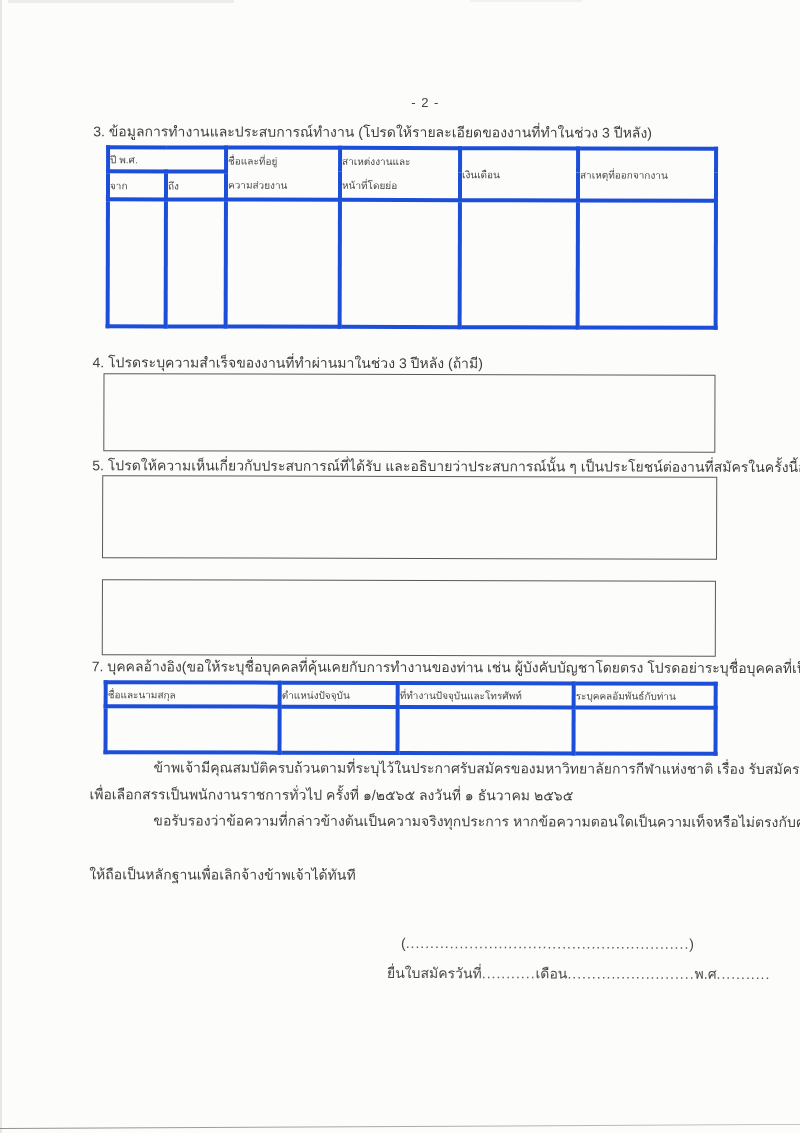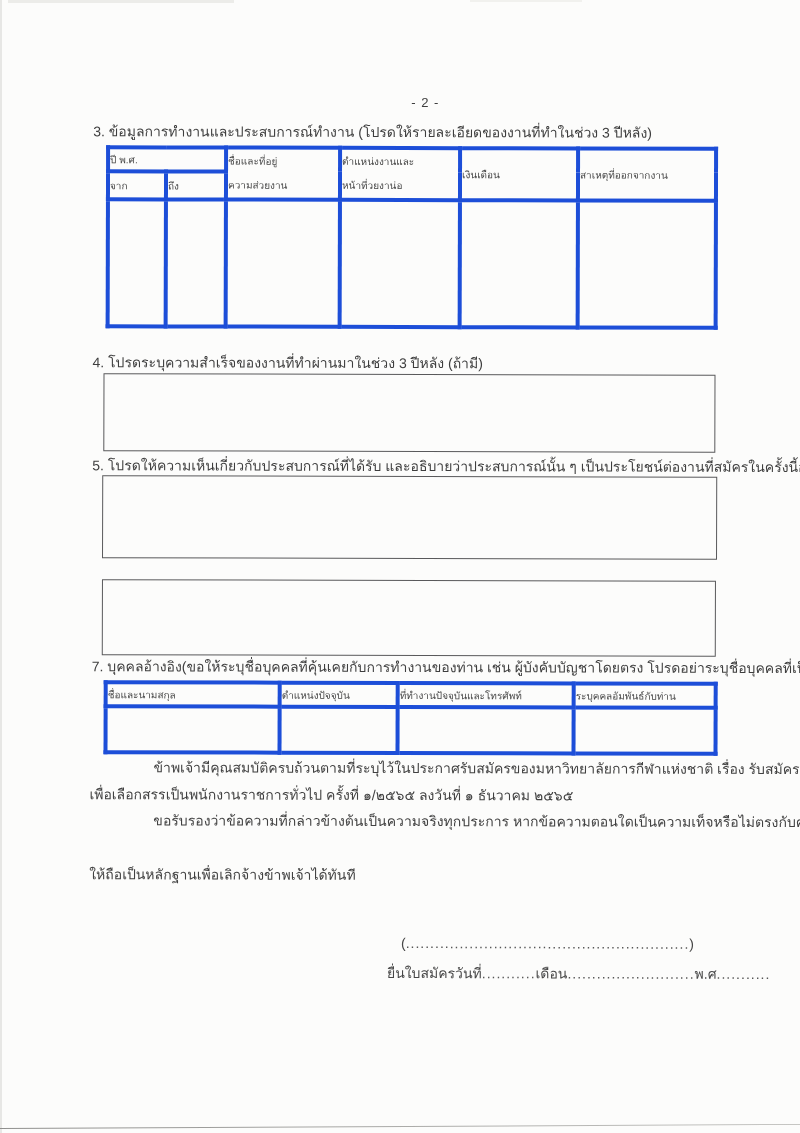--- a/index.html
+++ b/index.html
@@ -73,22 +73,22 @@
           <col style="width:138px">
       </colgroup>
       <tbody>
           <tr class="r1">
         <th colspan="2">ปี พ.ศ.</th>
         <th rowspan="2" class="two-line">
           <span>ชื่อและที่อยู่</span>
           <span>ความส่วยงาน</span>
         </th>
         <th rowspan="2" class="two-line">
-          <span>ตำแหน่งงานและ</span>
-          <span>หน้าที่วยงาน่อ</span>
+          <span>สาเหต่งงานและ</span>
+          <span>หน้าที่โดยย่อ</span>
         </th>
         <th rowspan="2">เงินเดือน</th>
         <th rowspan="2">สาเหตุที่ออกจากงาน</th>
       </tr>
       <tr class="r2">
         <th>จาก</th>
         <th>ถึง</th>
       </tr>
       <tr class="r3">
         <td></td>

